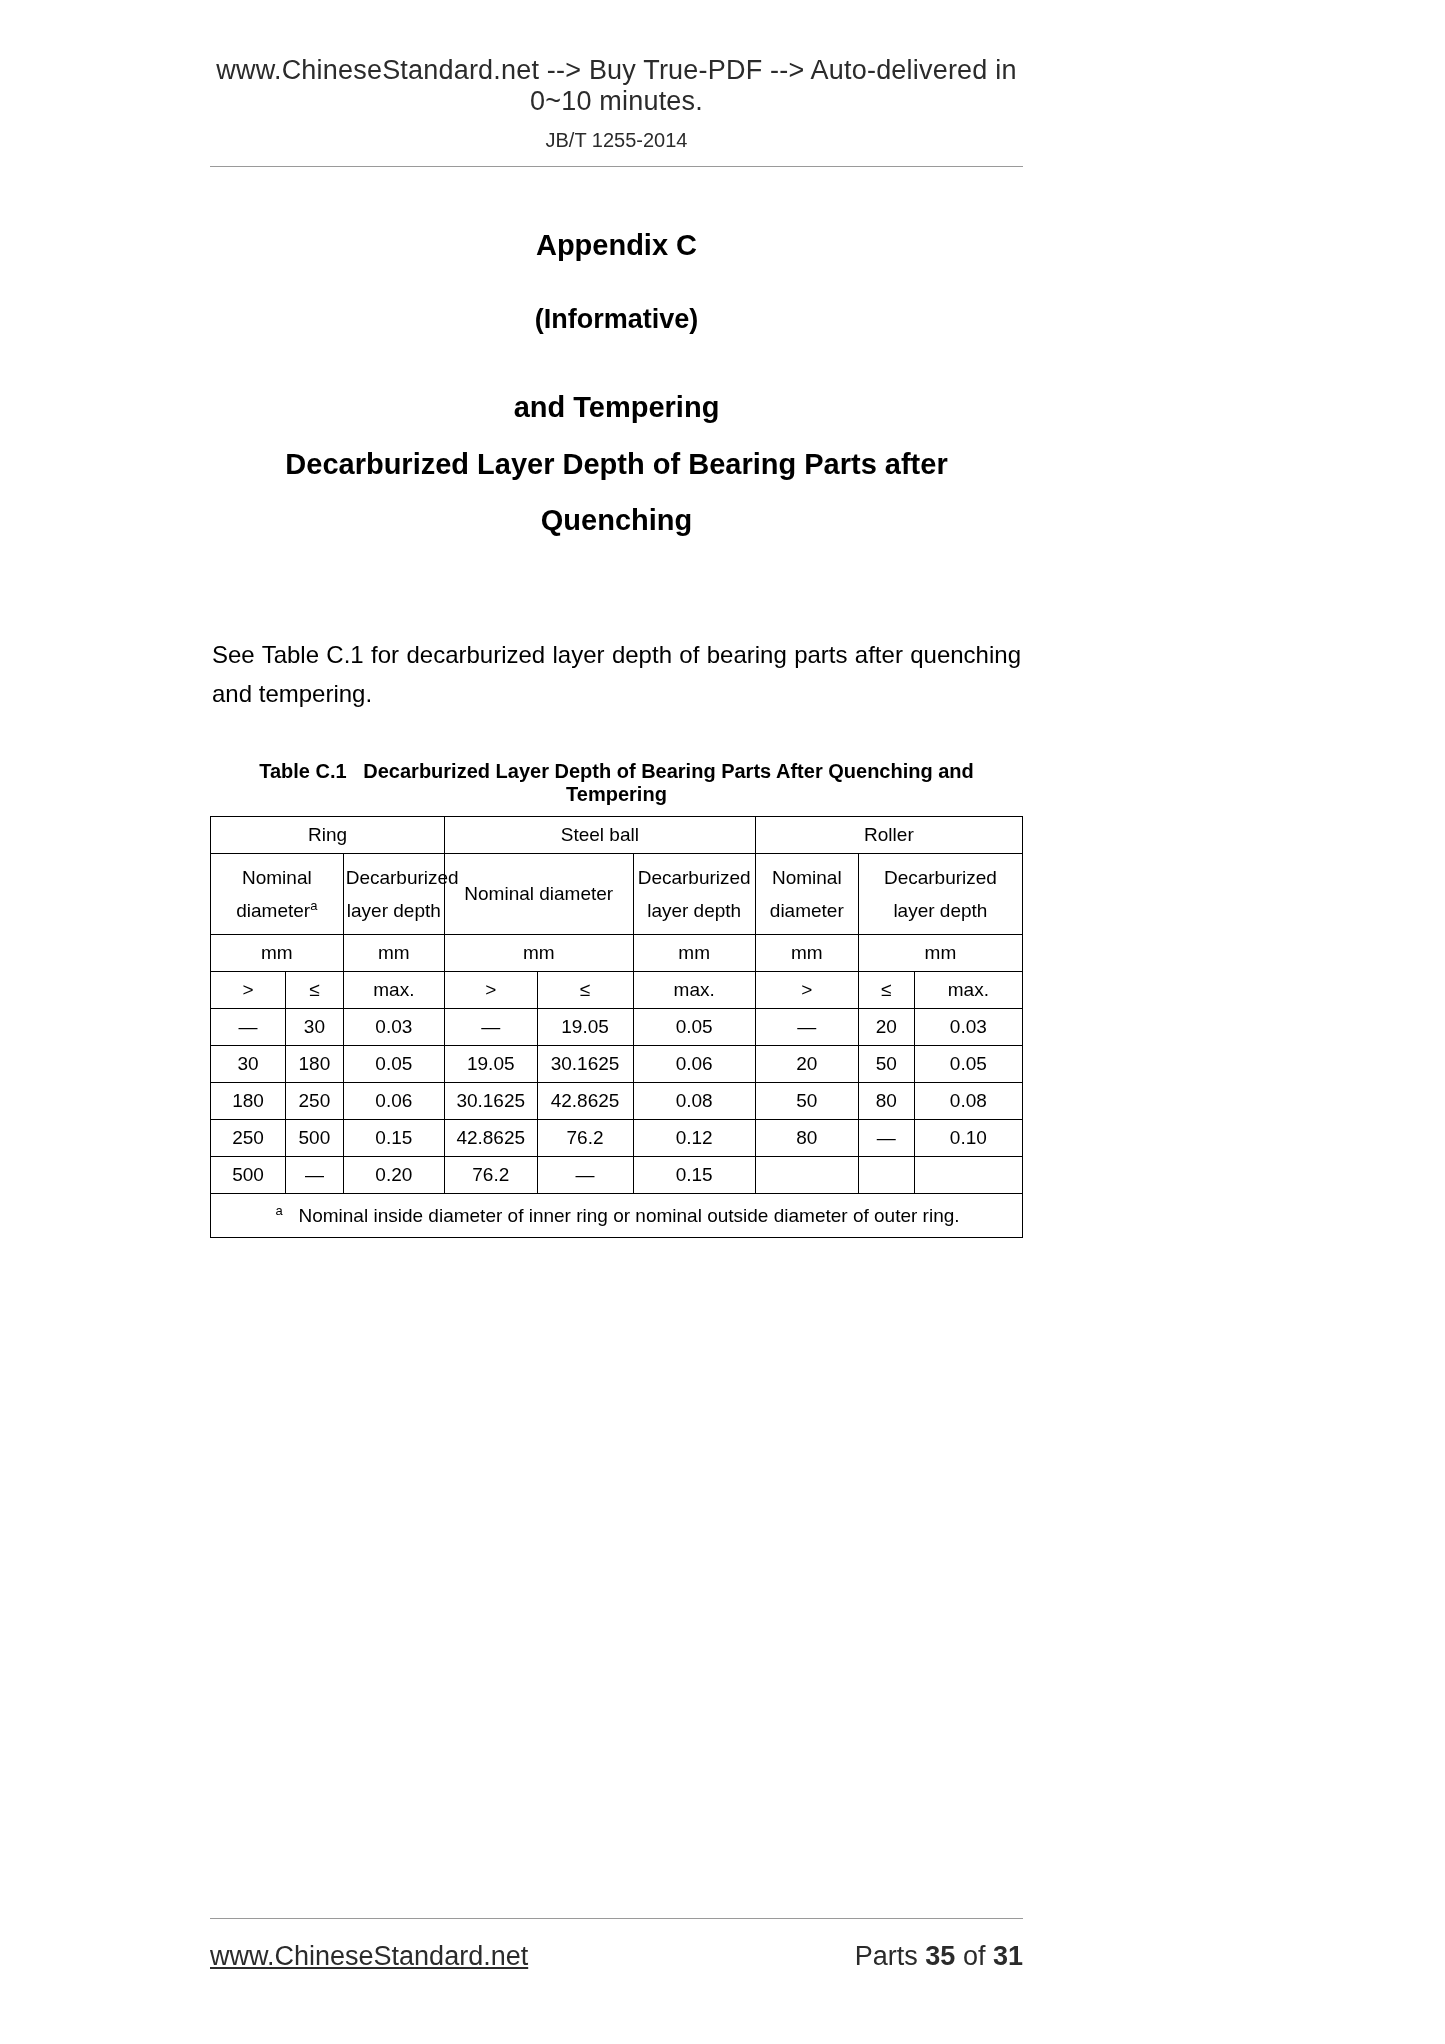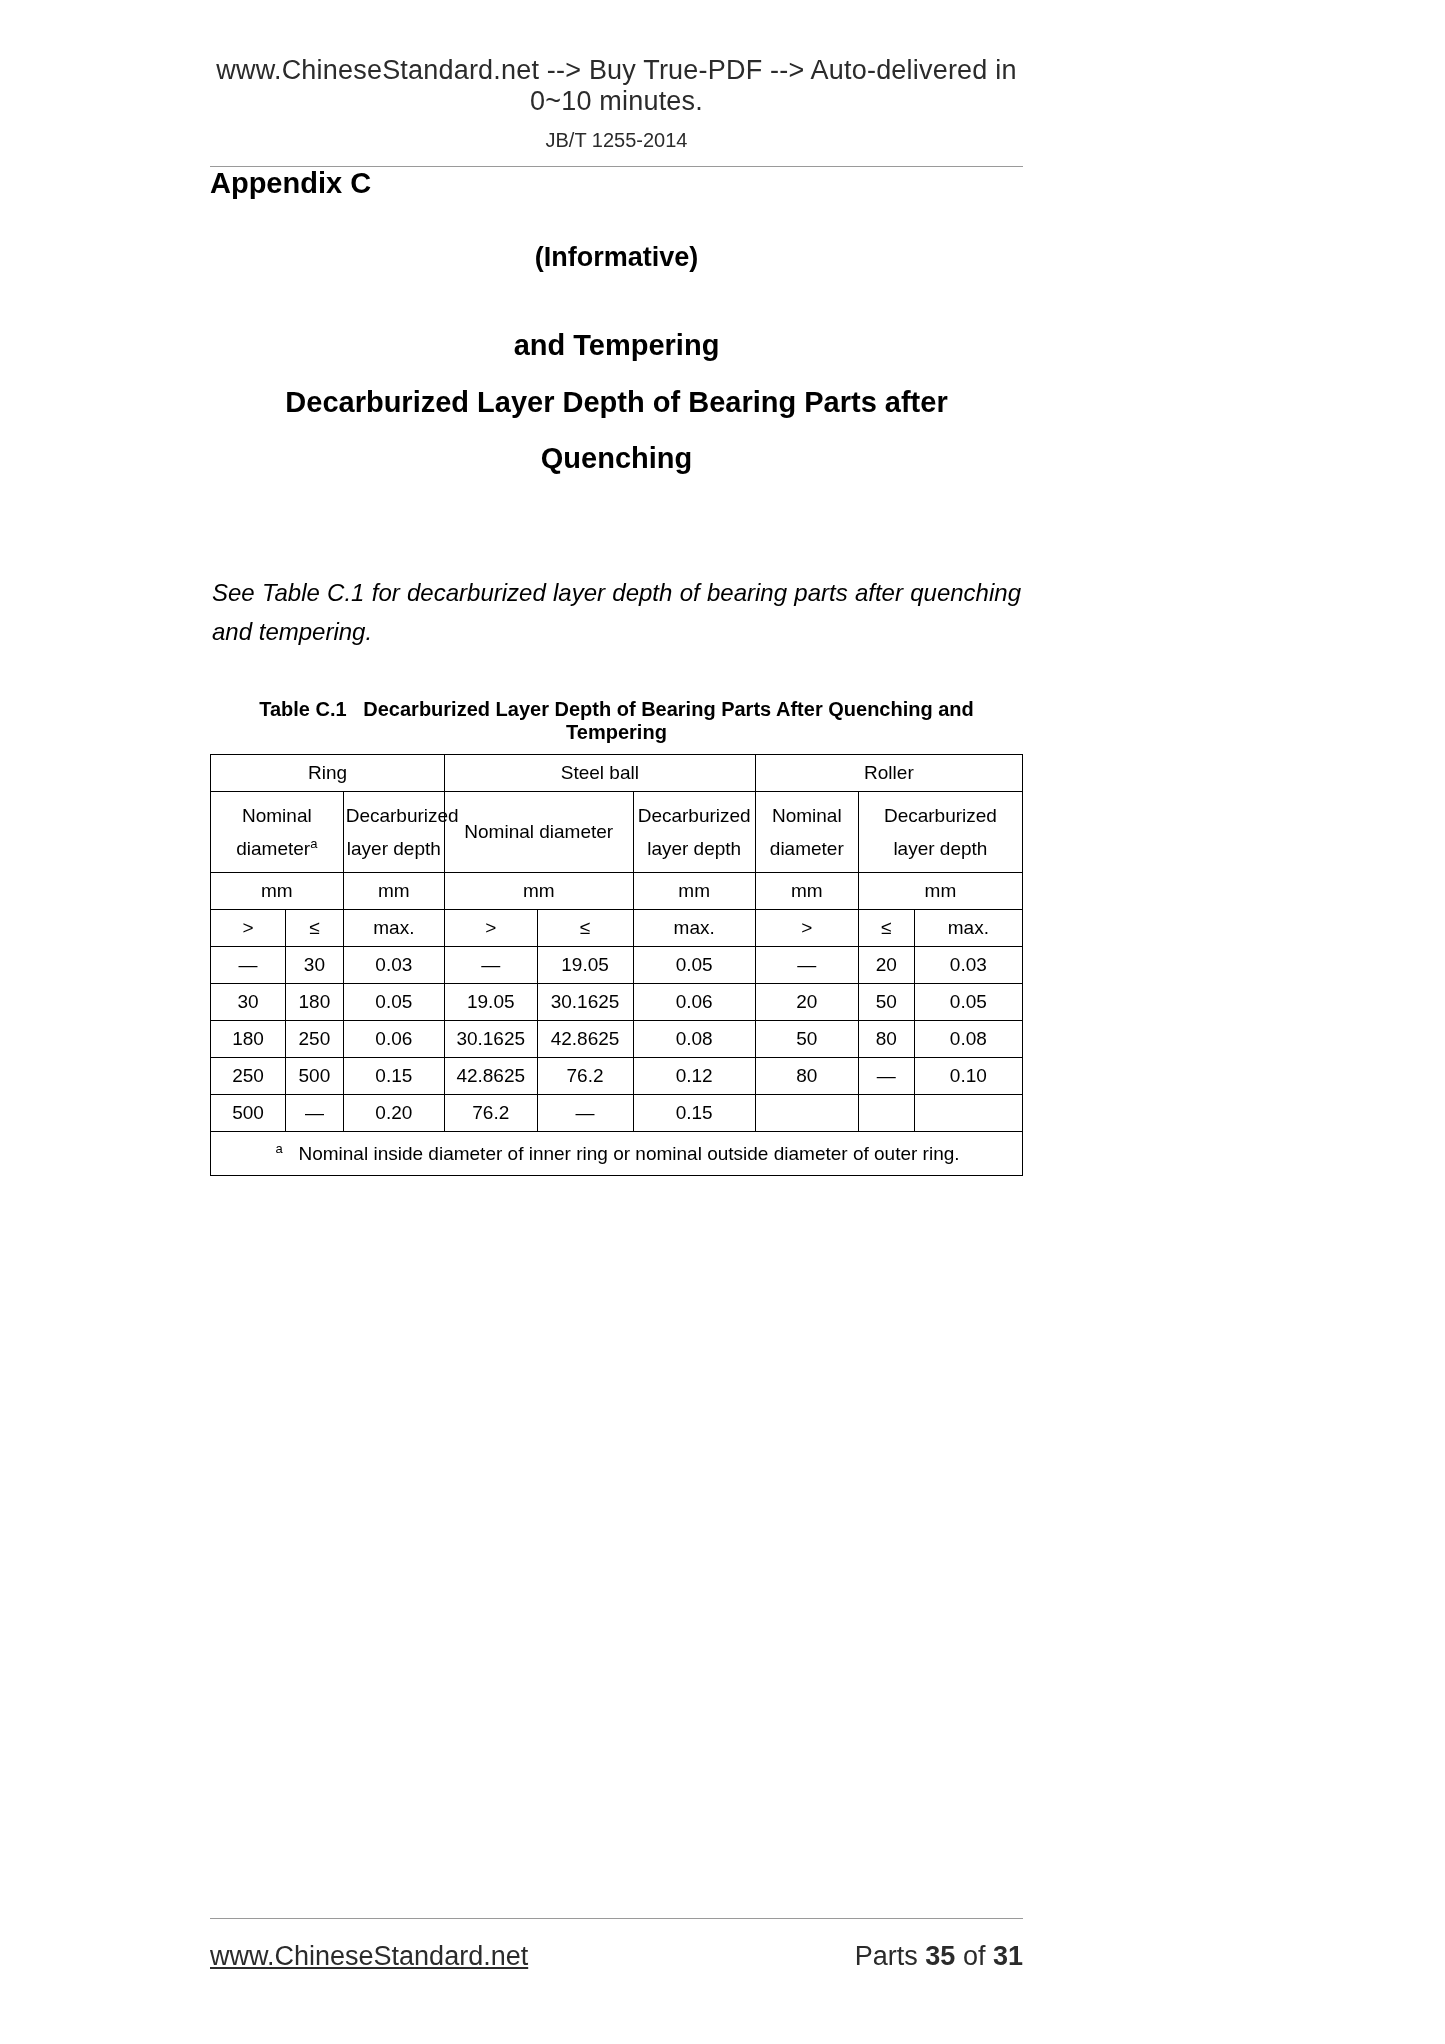--- a/index.html
+++ b/index.html
@@ -32,44 +32,44 @@
     text-align: center;
     font-size: 20px;
     color: #2b2b2b;
     padding-top: 12px;
   }
   .header-rule {
     border-bottom: 1px solid #9a9a9a;
     margin-top: 14px;
   }
   .appendix-title {
-    text-align: left;
+    text-align: center;
     font-size: 29px;
     font-weight: bold;
+    margin-top: 62px;
   }
   .appendix-sub {
     text-align: center;
     font-size: 27px;
     font-weight: bold;
     margin-top: 42px;
   }
   .appendix-heading {
     text-align: center;
     font-size: 29px;
     font-weight: bold;
     margin-top: 44px;
     line-height: 1.95;
   }
   .body-para {
     font-size: 24px;
     line-height: 1.65;
     text-align: justify;
     margin-top: 86px;
     padding: 0 2px;
-    font-style: italic;
   }
   .table-caption {
     text-align: center;
     font-size: 20px;
     font-weight: bold;
     margin-top: 46px;
     margin-bottom: 10px;
   }
   table.data {
     border-collapse: collapse;

